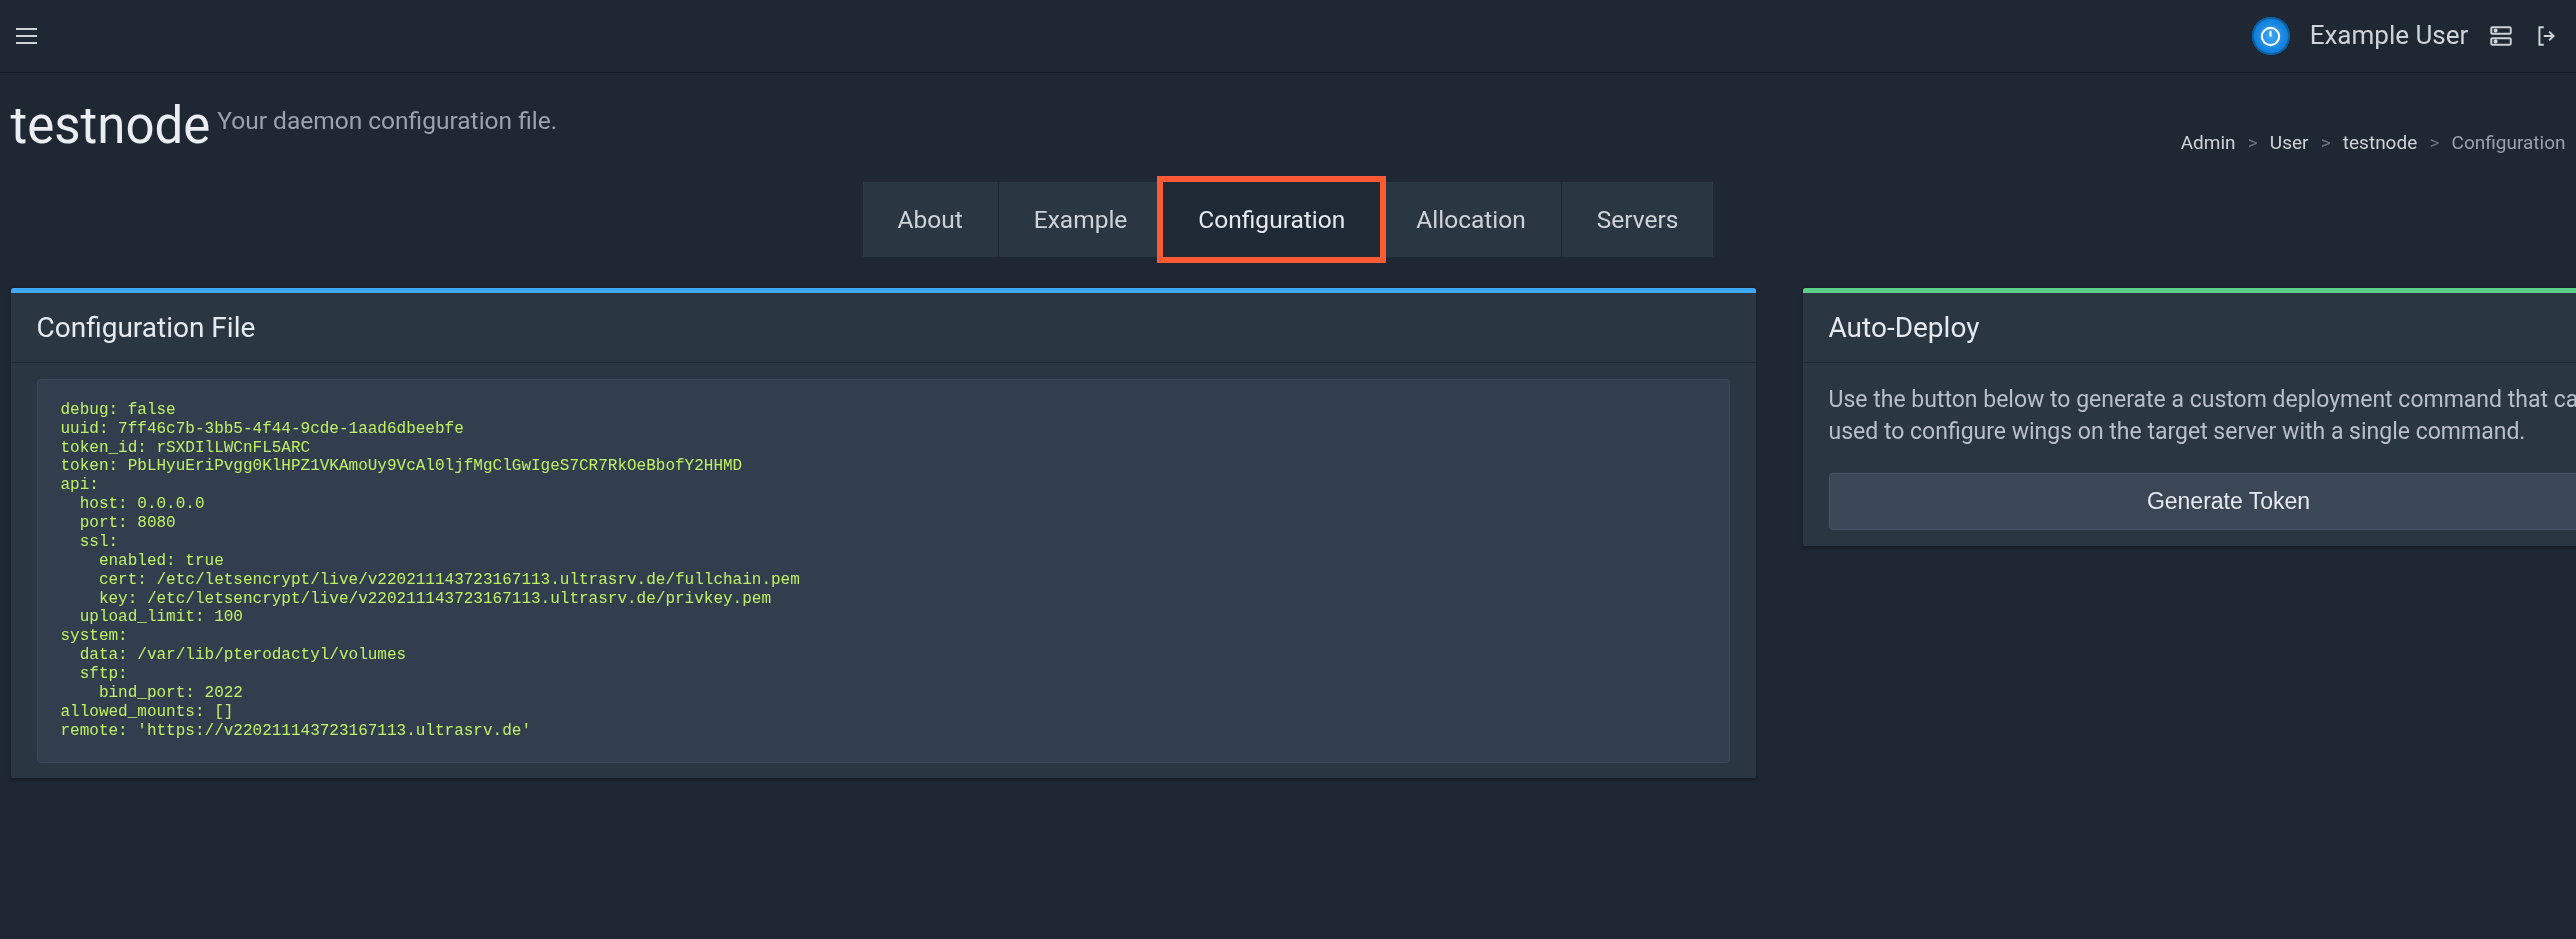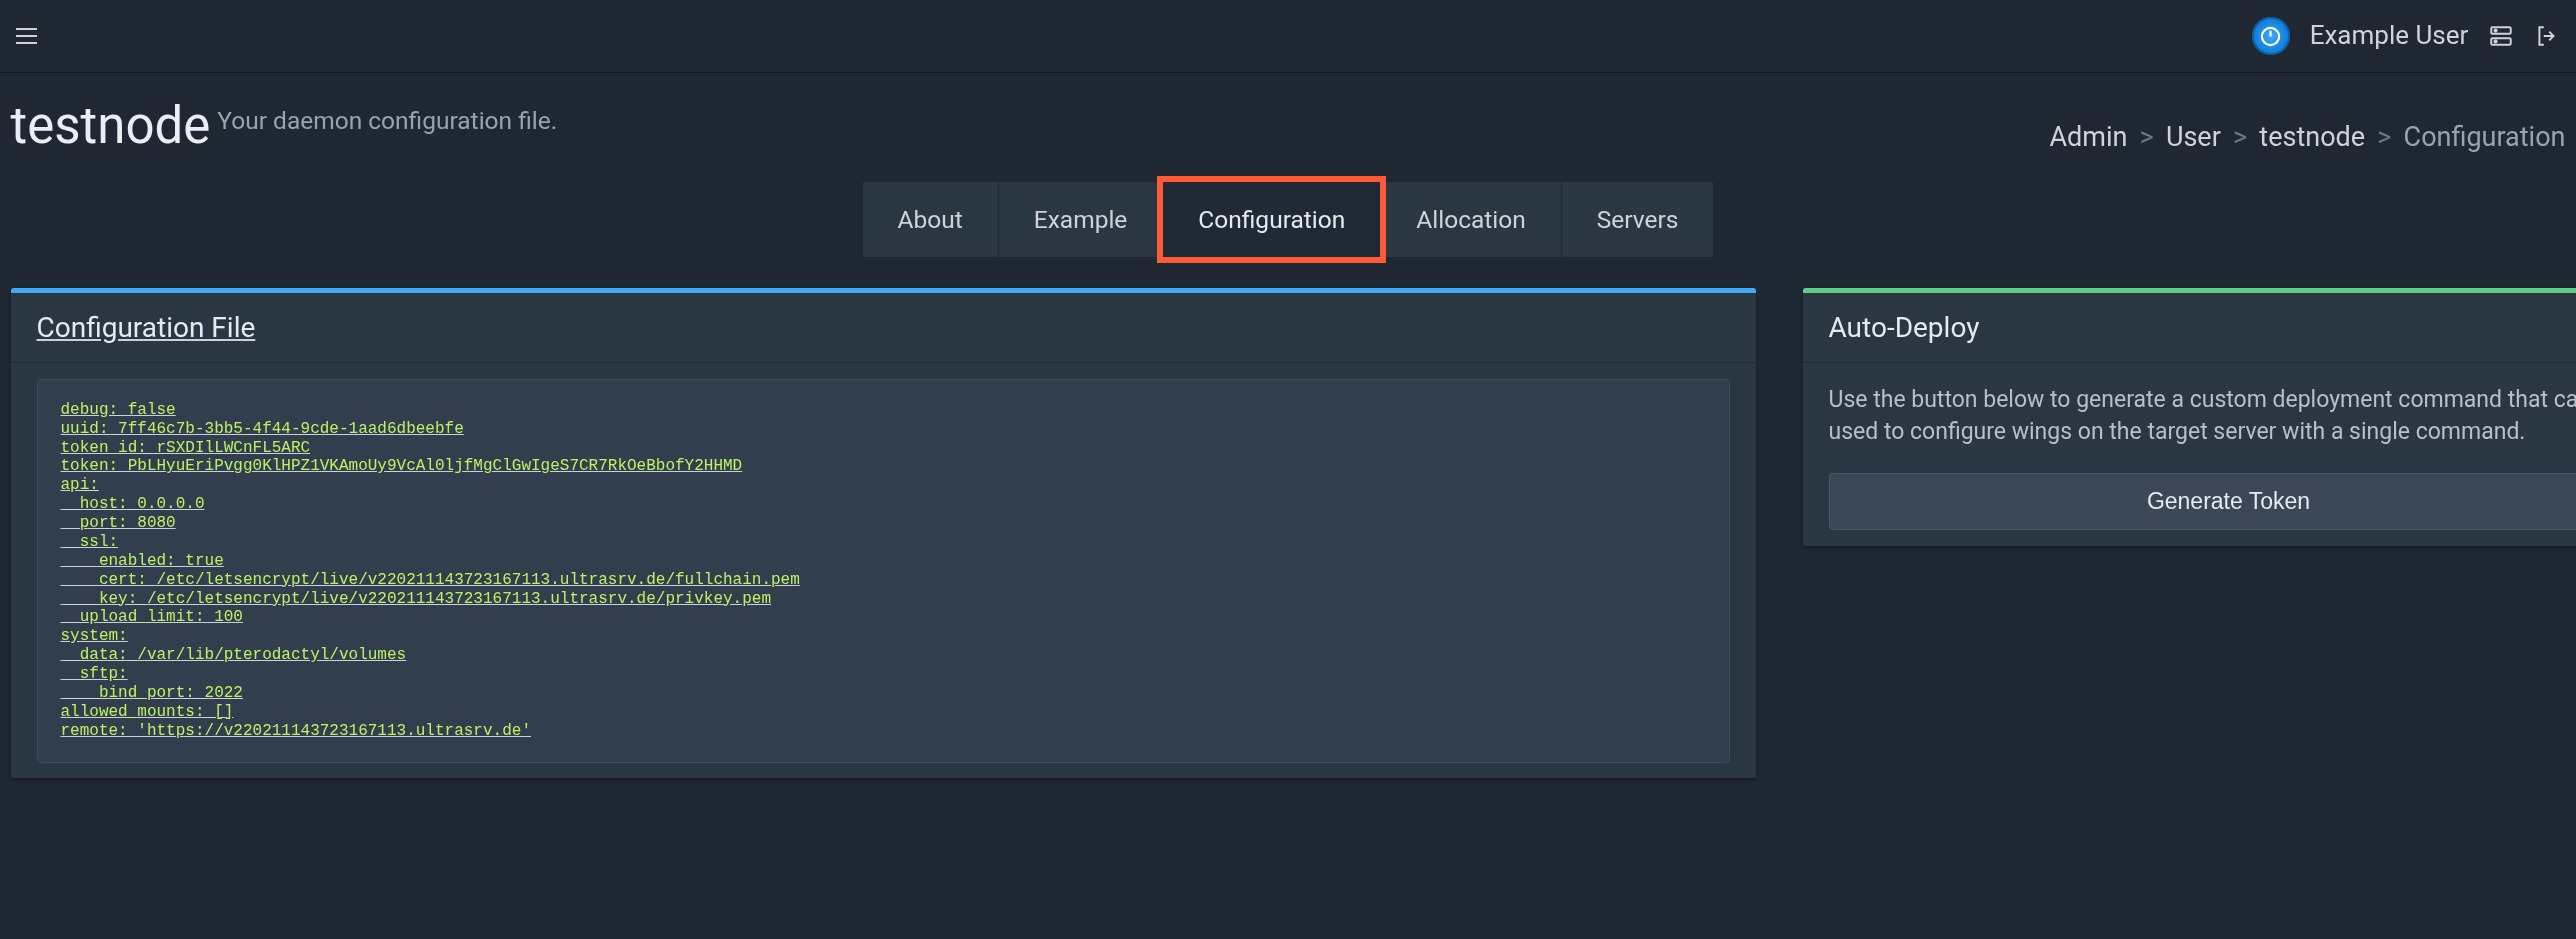--- a/index.html
+++ b/index.html
@@ -53,21 +53,21 @@
   }
   .page-subtitle{
     font-size:24.5px;
     color:#9aa2ad;
     margin-left:7px;
     position:relative;
     bottom:24px;
   }
   .breadcrumb{
     margin-left:auto;
-    font-size:27px;
+    font-size:19px;
     color:#9aa2ad;
     display:flex;
     gap:12.2px;
     align-items:center;
     padding-bottom:5.2px;
   }
   .breadcrumb a{color:#cfd3d8;text-decoration:none;}
   .breadcrumb .sep{color:#6e7681;}
   .breadcrumb .current{color:#9aa2ad;}
   
@@ -104,21 +104,21 @@
     gap:47px;
     padding:31px 10.5px 35px 10.5px;
     align-items:flex-start;
   }
   .panel{
     background:#2b3643;
     border-radius:2.6px;
     box-shadow:0 1.7px 3.5px rgba(0,0,0,0.3);
     flex:0 0 auto;
   }
-  .panel-left{width:1745px;text-decoration:underline;}
+  .panel-left{width:1745px;}
   .panel-right{width:852px;}
   .panel-accent-blue{border-top:5.2px solid #3fa9f5;}
   .panel-accent-green{border-top:5.2px solid #5bcf88;}
   .panel-header{
     padding:15.7px 26px 15.7px 26px;
     font-size:28px;
     color:#e6eaef;
     border-bottom:1.7px solid #202a36;
   }
   .panel-body{padding:15.7px 26px;}

